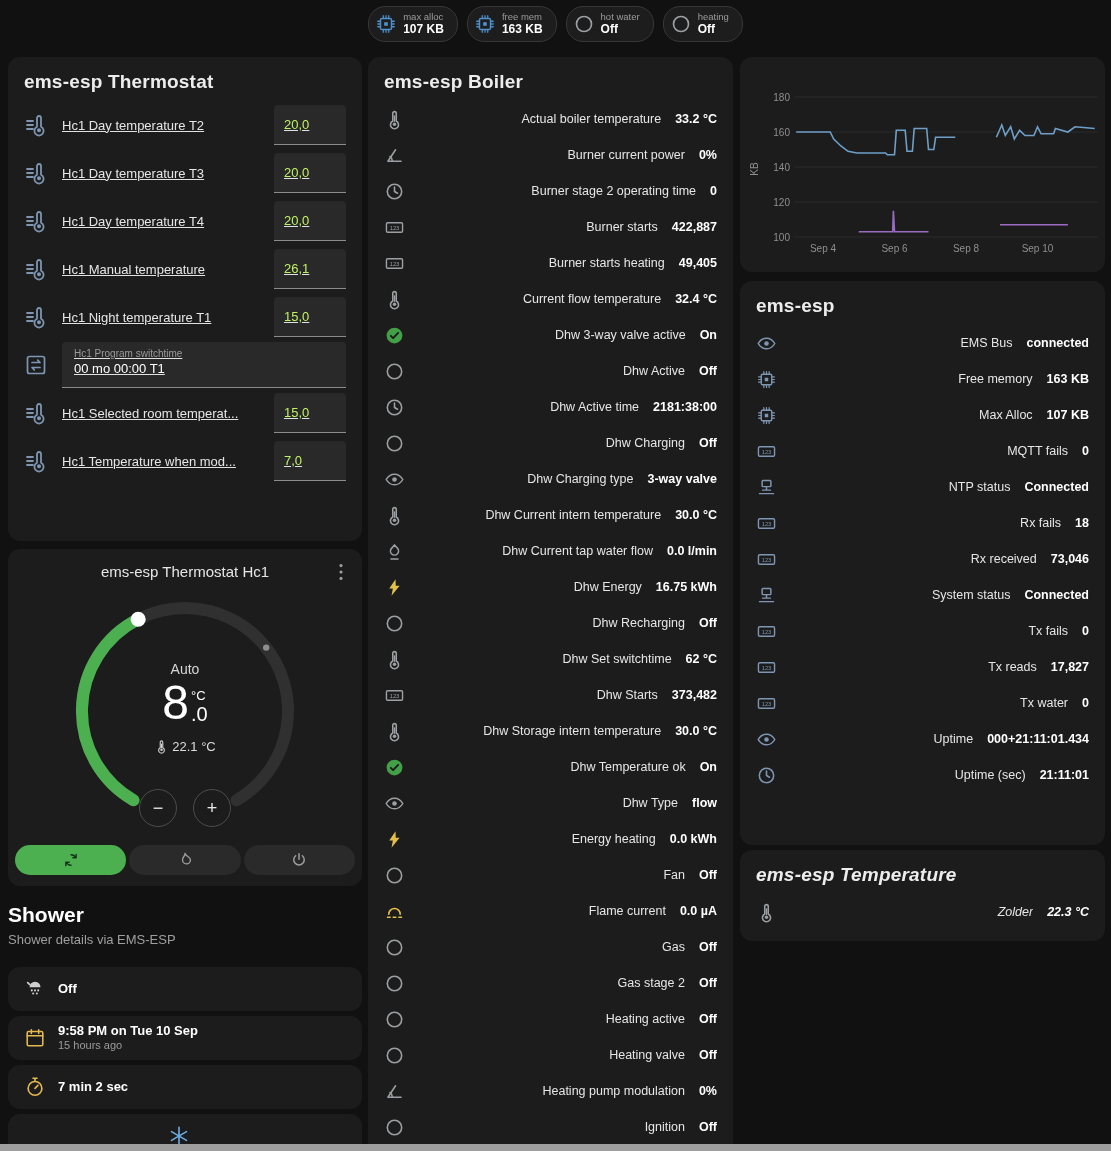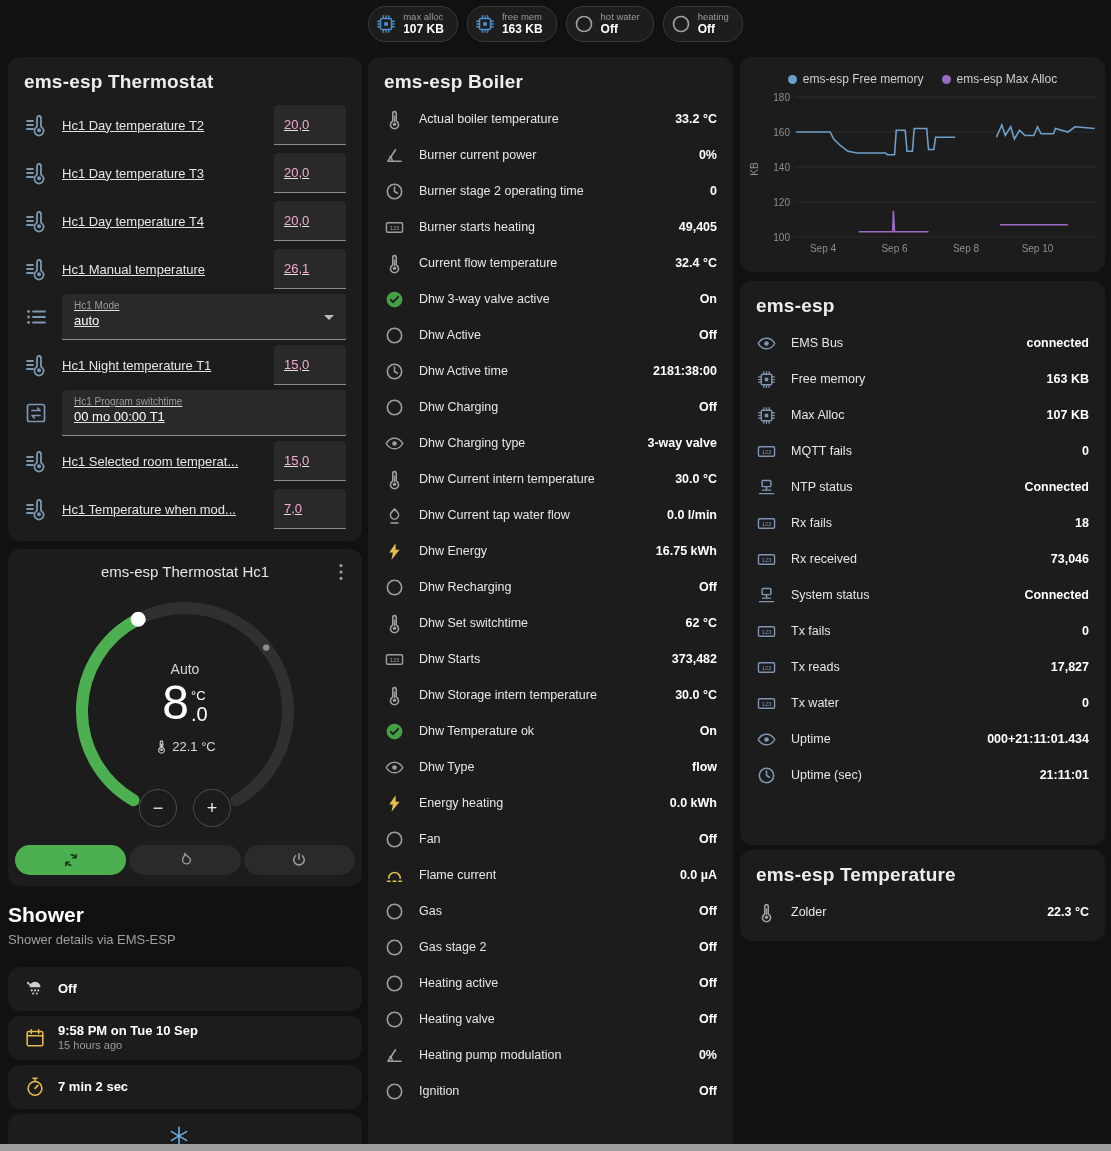--- a/index.html
+++ b/index.html
@@ -20,21 +20,21 @@
   .badge-value{font-size:12px;font-weight:700;color:#fff;}
 
   
   .thermostat-card{left:8px;top:57px;width:354px;height:484px;padding-bottom:6px;}
   .trows{padding:0 16px;text-decoration:underline;}
   .trow{display:flex;align-items:center;height:48px;}
   .t-ic{width:24px;height:24px;margin-right:14px;}
   .trow-label{flex:1;font-size:13px;color:#e6e6e6;white-space:nowrap;overflow:hidden;text-overflow:ellipsis;}
   .numbox{margin-left:auto;width:72px;height:40px;background:#292929;border-bottom:1px solid #8b8b8b;
           border-radius:4px 4px 0 0;display:flex;align-items:center;padding:0 10px;box-sizing:border-box;
-          font-size:13px;color:#f9a8d4;cursor:text;}
+          font-size:13px;color:#bef264;cursor:text;}
   .widebox{flex:1;height:46px;background:#292929;border-bottom:1px solid #8b8b8b;border-radius:4px 4px 0 0;
            position:relative;padding:6px 28px 0 12px;box-sizing:border-box;cursor:pointer;}
   .wb-label{display:block;font-size:10px;color:#9b9b9b;}
   .wb-value{display:block;font-size:13px;color:#fff;font-weight:500;margin-top:2px;}
   .chev{position:absolute;right:12px;top:50%;margin-top:-2px;width:0;height:0;
         border-left:5px solid transparent;border-right:5px solid transparent;border-top:5px solid #bdbdbd;}
 
   
   .hc1-card{left:8px;top:549px;width:354px;height:337px;}
   .hc1-title{margin:0;padding:14px 0 0;text-align:center;font-size:15px;font-weight:500;color:#e6e6e6;}
@@ -69,26 +69,26 @@
   .shower-card[data-kind="icon-only"]{justify-content:center;}
   .s-ic{width:22px;height:22px;}
   .s-txt{display:flex;flex-direction:column;line-height:1.25;}
   .s-value{font-size:13px;font-weight:700;color:#fff;}
   .s-sub{font-size:11px;color:#9b9b9b;}
 
   
   .erows{padding:0 16px;}
   .erow{display:flex;align-items:center;height:36px;gap:14px;}
   .e-ic{width:21px;height:21px;}
-  .erow-label{flex:1;font-size:12.5px;color:#e6e6e6;white-space:nowrap;overflow:hidden;text-overflow:ellipsis;}
+  .erow-label{flex:1;font-size:12.5px;color:#e6e6e6;white-space:nowrap;overflow:hidden;text-overflow:ellipsis;text-align:right;}
   .erow-value{font-size:12.5px;font-weight:700;color:#fff;white-space:nowrap;}
 
   .boiler-card{left:368px;top:57px;width:365px;height:1102px;}
   .emsesp-card{left:740px;top:281px;width:365px;height:564px;}
-  .temp-card{left:740px;top:850px;width:365px;height:91px;}
+  .temp-card{left:740px;top:850px;width:365px;height:91px;font-style:italic;}
 
   
   .chart-card{left:740px;top:57px;width:365px;height:215px;}
   .legend{display:flex;justify-content:center;gap:18px;padding-top:15px;}
   .legend-item{display:flex;align-items:center;gap:6px;cursor:pointer;}
   .legend-dot{width:9px;height:9px;border-radius:50%;display:inline-block;}
   .legend-label{font-size:12px;color:#cfcfcf;}
   #chart-svg{position:absolute;left:6px;top:36px;}
   #chart-svg text{fill:#8f8f8f;font-size:10px;font-family:"Liberation Sans",sans-serif;}
 
@@ -294,33 +294,20 @@
           <span class="ic-wrap t-ic" style="color: rgb(125, 150, 178);">
             <svg viewBox="0 0 24 24">
               <use href="#i-thermo-lines"></use>
             </svg>
           </span>
           <span class="trow-label">Hc1 Manual temperature</span>
           <div class="numbox">
             <span>26,1</span>
           </div>
 
-        </div>
-        <div class="trow" data-kind="select">
-          <span class="ic-wrap t-ic" style="color: rgb(125, 150, 178);">
-            <svg viewBox="0 0 24 24">
-              <use href="#i-list"></use>
-            </svg>
-          </span>
-
-          <div class="widebox">
-            <span class="wb-label">Hc1 Mode</span>
-            <span class="wb-value">auto</span>
-            <span class="chev"></span>
-          </div>
         </div>
         <div class="trow" data-kind="number">
           <span class="ic-wrap t-ic" style="color: rgb(125, 150, 178);">
             <svg viewBox="0 0 24 24">
               <use href="#i-thermo-lines"></use>
             </svg>
           </span>
           <span class="trow-label">Hc1 Night temperature T1</span>
           <div class="numbox">
             <span>15,0</span>
@@ -512,20 +499,29 @@
           </span>
           <span class="erow-label">Burner stage 2 operating time</span>
           <span class="erow-value">0</span>
         </div>
         <div class="erow">
           <span class="ic-wrap e-ic" style="color: rgb(157, 160, 162);">
             <svg viewBox="0 0 24 24">
               <use href="#i-counter"></use>
             </svg>
           </span>
+          <span class="erow-label">Burner starts</span>
+          <span class="erow-value">422,887</span>
+        </div>
+        <div class="erow">
+          <span class="ic-wrap e-ic" style="color: rgb(157, 160, 162);">
+            <svg viewBox="0 0 24 24">
+              <use href="#i-counter"></use>
+            </svg>
+          </span>
           <span class="erow-label">Burner starts heating</span>
           <span class="erow-value">49,405</span>
         </div>
         <div class="erow">
           <span class="ic-wrap e-ic" style="color: rgb(157, 160, 162);">
             <svg viewBox="0 0 24 24">
               <use href="#i-thermo"></use>
             </svg>
           </span>
           <span class="erow-label">Current flow temperature</span>
@@ -735,31 +731,20 @@
               <use href="#i-circle"></use>
             </svg>
           </span>
           <span class="erow-label">Ignition</span>
           <span class="erow-value">Off</span>
         </div>
       </div>
   </section>
 
   <section class="card chart-card">
-    <div class="legend">
-
-    <span class="legend-item">
-          <span class="legend-dot" style="background: rgb(110, 159, 201);"></span>
-          <span class="legend-label">ems-esp Free memory</span>
-        </span>
-        <span class="legend-item">
-          <span class="legend-dot" style="background: rgb(155, 107, 195);"></span>
-          <span class="legend-label">ems-esp Max Alloc</span>
-        </span>
-      </div>
     <svg id="chart-svg" width="353" height="170">
         <line x1="49" x2="352" y1="144" y2="144" stroke="#2b2b2b" stroke-width="1"></line>
         <text x="44" y="147.5" text-anchor="end">100</text>
         <line x1="49" x2="352" y1="109" y2="109" stroke="#2b2b2b" stroke-width="1"></line>
         <text x="44" y="112.5" text-anchor="end">120</text>
         <line x1="49" x2="352" y1="74" y2="74" stroke="#2b2b2b" stroke-width="1"></line>
         <text x="44" y="77.5" text-anchor="end">140</text>
         <line x1="49" x2="352" y1="39" y2="39" stroke="#2b2b2b" stroke-width="1"></line>
         <text x="44" y="42.5" text-anchor="end">160</text>
         <line x1="49" x2="352" y1="4" y2="4" stroke="#2b2b2b" stroke-width="1"></line>

